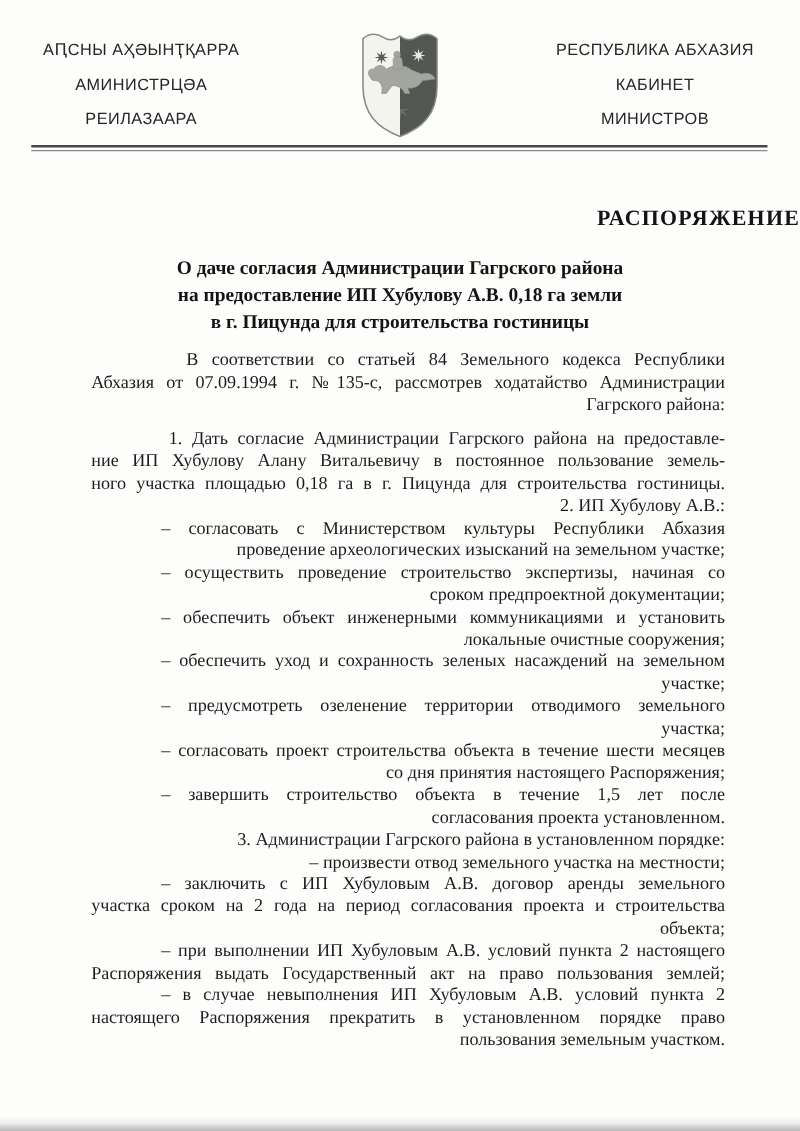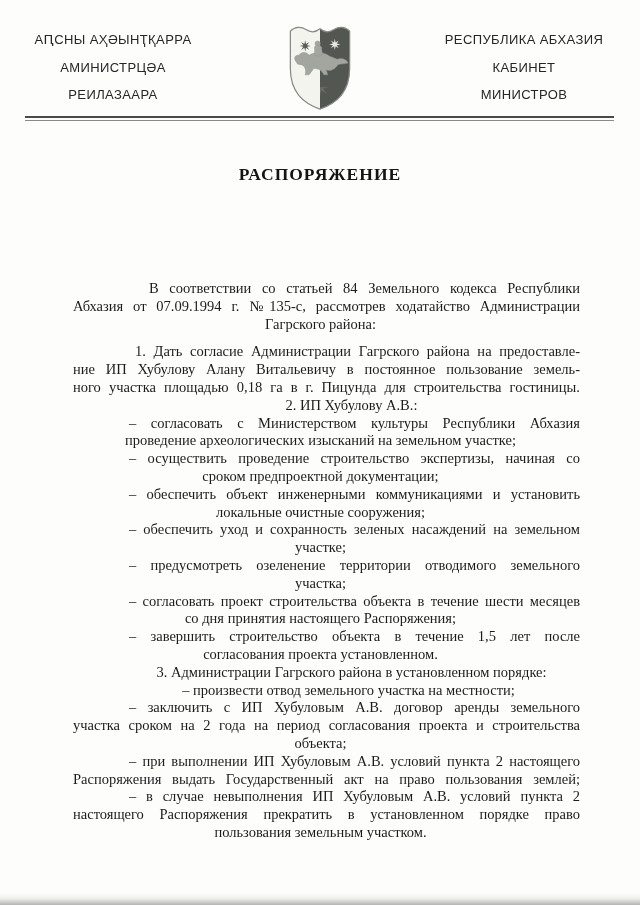--- a/index.html
+++ b/index.html
@@ -27,33 +27,33 @@
   .org-right{left:438px;width:172px;}
   .emblem{position:absolute;left:281px;top:-4px;width:78px;height:94px;}
   .emblem svg{width:100%;height:100%;display:block;}
   
   .rule{
     position:absolute;top:116px;left:25px;width:589px;height:2px;
     border-top:2px solid #4a4a4a;border-bottom:1px solid #8a8a8a;
   }
   .doc-title{
     position:absolute;top:164px;left:0;width:640px;
-    text-align:center;font-weight:bold;font-size:17.5px;
+    text-align:right;font-weight:bold;font-size:17.5px;
     letter-spacing:1px;color:#141414;
   }
   .subject{
     position:absolute;top:204px;left:70px;width:500px;
     text-align:center;font-weight:bold;font-size:15.5px;
     line-height:21.5px;color:#141414;
   }
   .doc-body{
     position:absolute;top:280px;left:61px;width:519px;
     font-size:14.5px;line-height:17.8px;color:#1c1c1c;
   }
-  .ln{text-align:center;white-space:normal;}
+  .ln{text-align:right;white-space:normal;}
   .ln.j{text-align:justify;text-align-last:justify;margin-left:12px;}
   .ln.in1{text-indent:76px;}
   .ln.in2{text-indent:62px;}
   .ln.in3{text-indent:56px;}
   .ln.gap{margin-top:10px;}
   
   .bottom-shadow{
     position:absolute;left:0;bottom:0;width:640px;height:12px;
     background:linear-gradient(to top, rgba(110,110,110,.50), rgba(160,160,160,.15) 55%, rgba(200,200,200,0));
   }
@@ -108,20 +108,25 @@
       <div>РЕСПУБЛИКА АБХАЗИЯ</div>
       <div>КАБИНЕТ</div>
       <div>МИНИСТРОВ</div>
     </div>
   </div>
 
   <div class="rule"></div>
 
   <div class="doc-title">РАСПОРЯЖЕНИЕ</div>
 
+  <div class="subject">
+    <div>О даче согласия Администрации Гагрского района</div>
+    <div>на предоставление ИП Хубулову А.В. 0,18 га земли</div>
+    <div>в г. Пицунда для строительства гостиницы</div>
+  </div>
 
   <div class="doc-body" id="body-lines">
       <div class="ln j in1">В соответствии со статьей 84 Земельного кодекса Республики</div>
       <div class="ln j">Абхазия от 07.09.1994 г. №135-с, рассмотрев ходатайство Администрации</div>
       <div class="ln">Гагрского района:</div>
       <div class="ln j in2 gap">1. Дать согласие Администрации Гагрского района на предоставле-</div>
       <div class="ln j">ние ИП Хубулову Алану Витальевичу в постоянное пользование земель-</div>
       <div class="ln j">ного участка площадью 0,18 га в г. Пицунда для строительства гостиницы.</div>
       <div class="ln in2">2. ИП Хубулову А.В.:</div>
       <div class="ln j in3">– согласовать с Министерством культуры Республики Абхазия</div>

